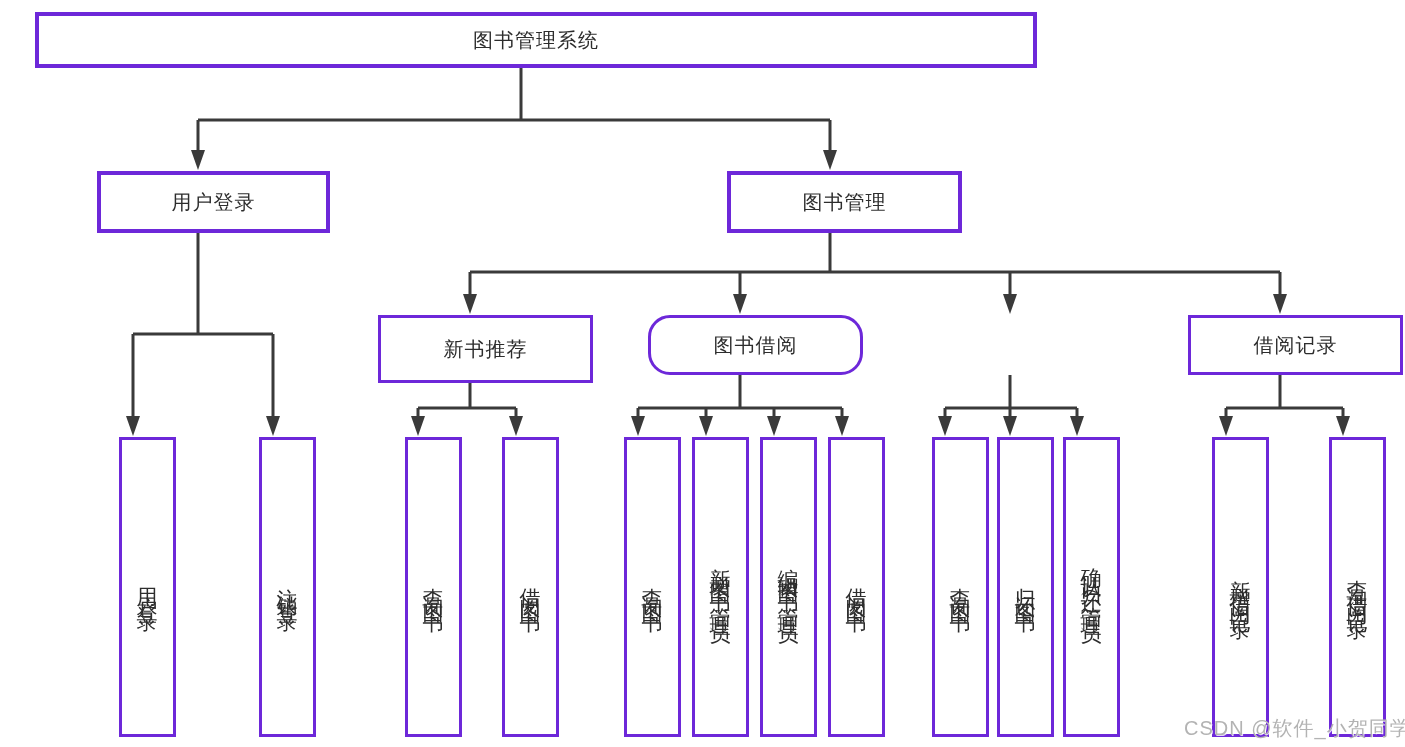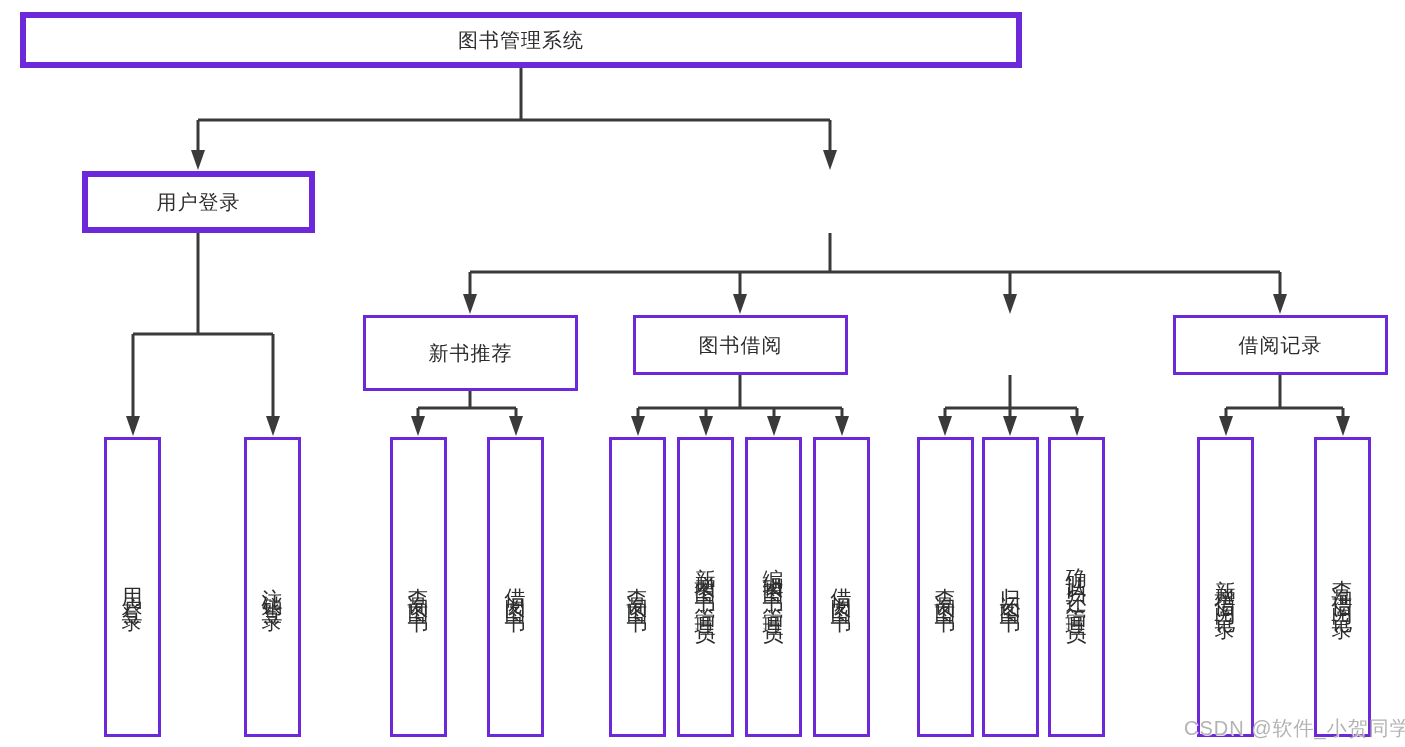--- a/index.html
+++ b/index.html
@@ -14,28 +14,29 @@
   #wires {
     position: absolute;
     left: 0; top: 0;
     width: 1405px; height: 747px;
     pointer-events: none;
   }
   .node {
     position: absolute;
     box-sizing: border-box;
     background: #ffffff;
-    border: 6px solid #6d28d9;
+    border: 4px solid #6d28d9;
     display: flex;
     align-items: center;
     justify-content: center;
     color: #2d2d2d;
     font-size: 20px;
     letter-spacing: 1px;
     z-index: 2;
+    margin-left: 15px;
   }
   .node.lvl2 { border-width: 3px; }
   .node.leaf { border-width: 3px; }
   .leaf .vtext {
     display: block;
     writing-mode: vertical-rl;
     text-orientation: mixed;
     font-size: 21px;
     letter-spacing: 8px;
     line-height: 1;
@@ -121,25 +122,28 @@
     </g>
   </svg>
 
   <div class="node" style="left:20px; top:12px; width:1002px; height:56px;">
     <span>图书管理系统</span>
   </div>
 
   <div class="node" style="left:82px; top:171px; width:233px; height:62px;">
     <span>用户登录</span>
   </div>
+  <div class="node" style="left:712px; top:171px; width:235px; height:62px;">
+    <span>图书管理</span>
+  </div>
 
-  <div class="node lvl2" style="left:363px; top:315px; width:215px; height:76px;">
+  <div class="node lvl2" style="left:363px; top:315px; width:215px; height:68px;">
     <span>新书推荐</span>
   </div>
-  <div class="node lvl2" style="left:633px; top:315px; width:215px; height:60px;">
+  <div class="node lvl2" style="left:633px; top:315px; width:215px; height:60px;border-radius:22px;">
     <span>图书借阅</span>
   </div>
   <div class="node lvl2" style="left:1173px; top:315px; width:215px; height:60px;">
     <span>借阅记录</span>
   </div>
 
   <div class="node leaf" style="left:104px; top:437px; width:57px; height:300px;">
     <span class="vtext">用户登录</span>
   </div>
   <div class="node leaf" style="left:244px; top:437px; width:57px; height:300px;">

